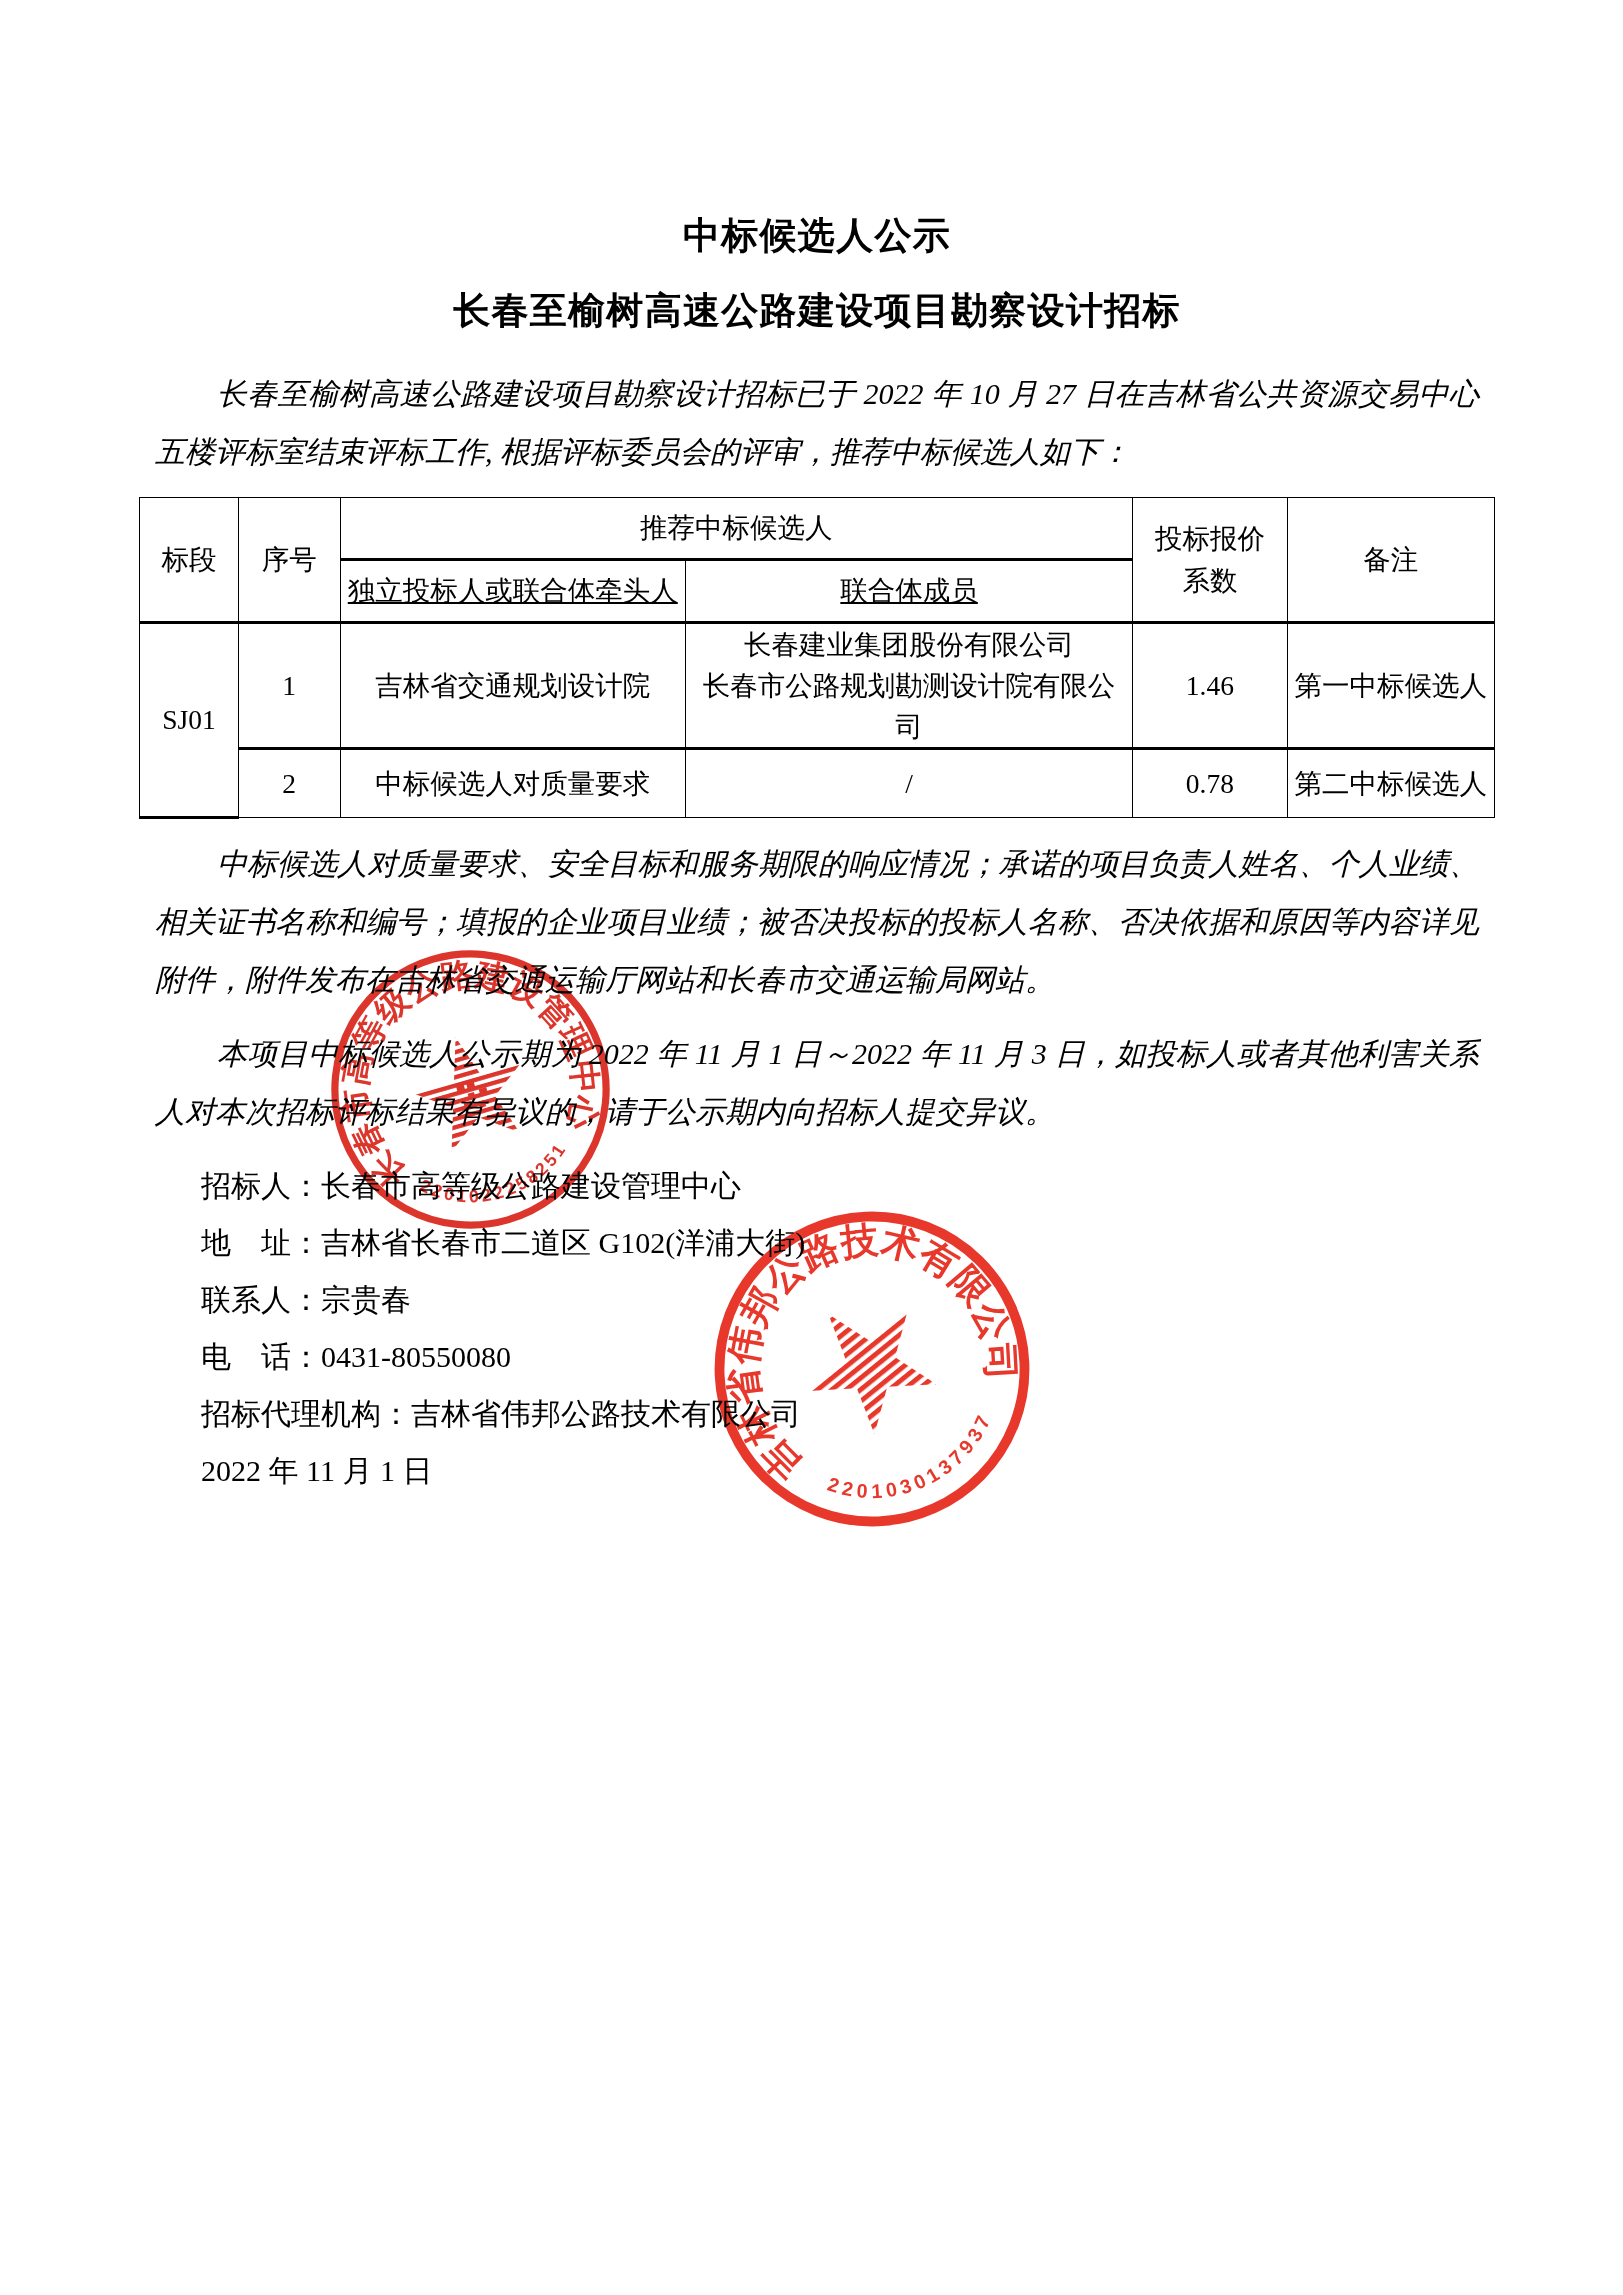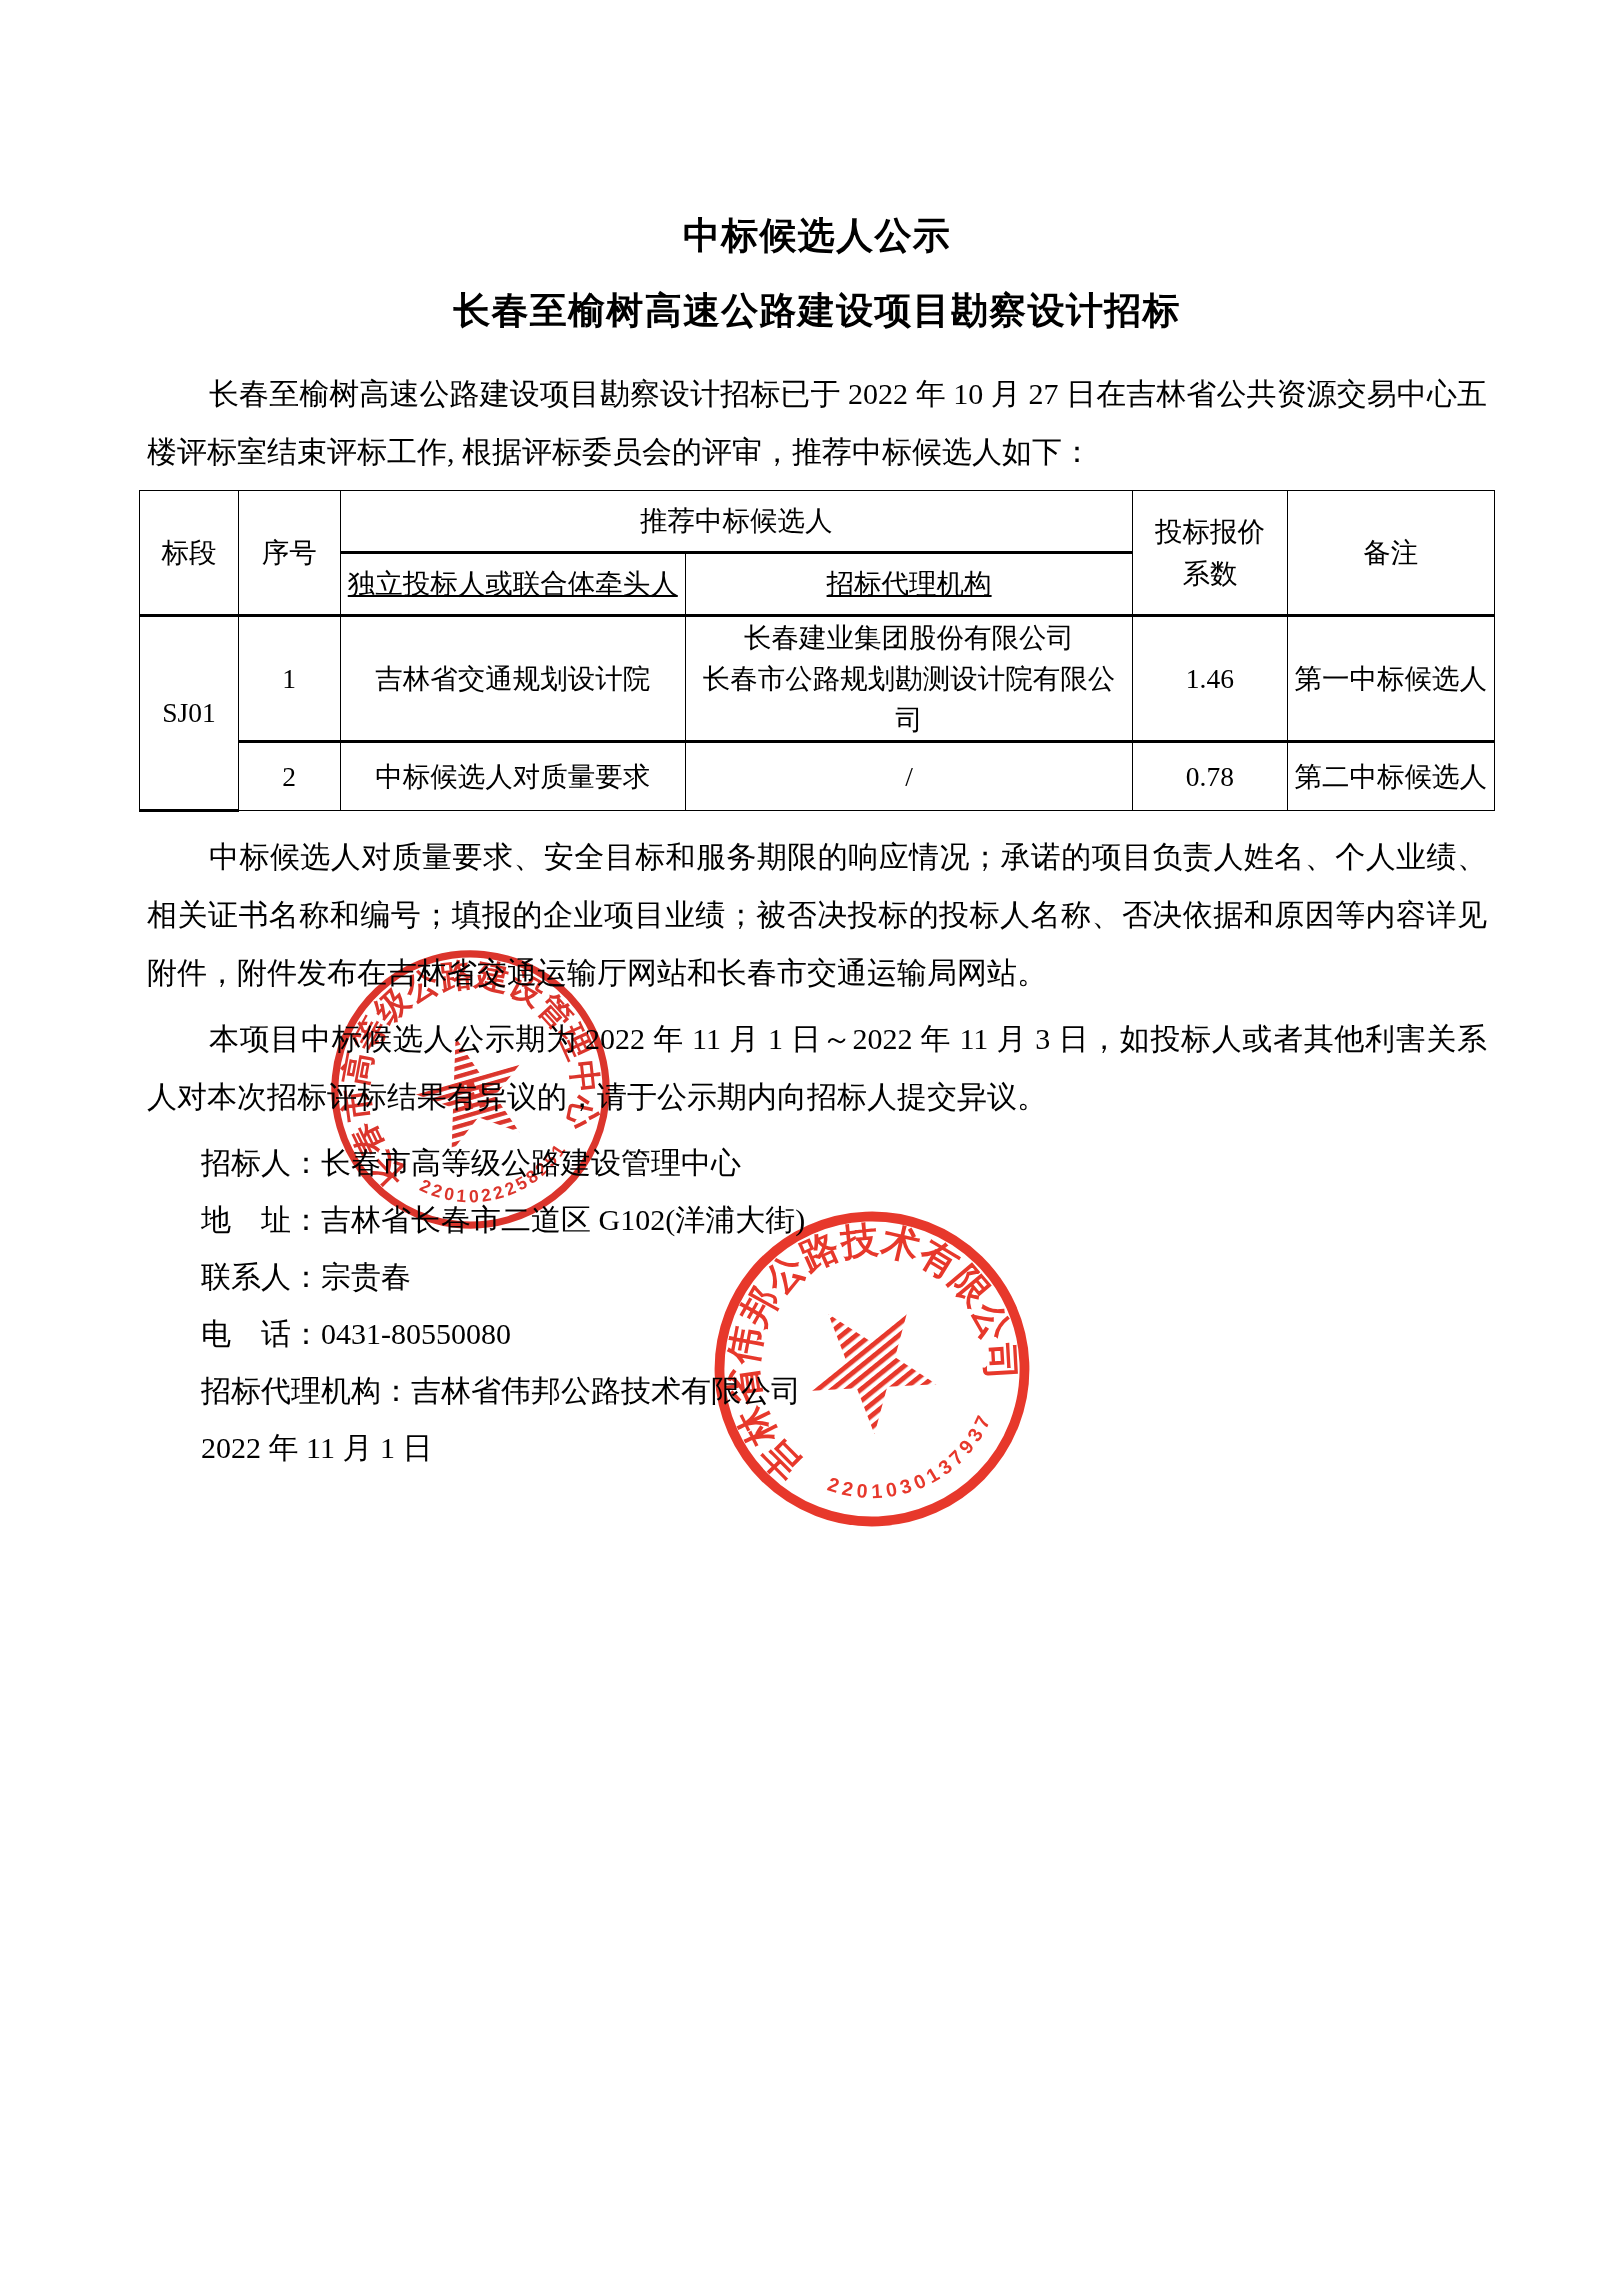--- a/index.html
+++ b/index.html
@@ -15,25 +15,26 @@
   .doc-title{
     margin-top:198px;
     text-align:center;
     font-family:"Liberation Sans","DejaVu Sans",sans-serif;
     font-weight:700;
     font-size:37px;
     line-height:75px;
     letter-spacing:1.3px;
   }
   .para{
-    margin:8px;
+    margin:16px;
     font-size:30px;
     line-height:58px;
     text-align:justify;
     text-indent:62px;
+    font-style:italic;
   }
   .para.first{margin-top:17px;}
   .para.after-table{margin-top:15.7px;}
   table.bid-table{
     margin-top:9.2px;
     width:100%;
     border-collapse:collapse;
     table-layout:fixed;
   }
   .bid-table th,.bid-table td{
@@ -97,21 +98,21 @@
           <th rowspan="2">序号</th>
           <th colspan="2">推荐中标候选人</th>
           <th rowspan="2" class="price-head">
             <div>投标报价</div>
             <div>系数</div>
           </th>
           <th rowspan="2">备注</th>
         </tr>
         <tr class="hrow2">
           <th>独立投标人或联合体牵头人</th>
-          <th>招标代理机构</th>
+          <th>联合体成员</th>
         </tr>
       </thead>
       <tbody>
         <tr class="drow1">
           <td rowspan="2" class="sans bold">SJ01</td>
           <td class="sans bold">1</td>
           <td class="sans bold">吉林省交通规划设计院</td>
           <td class="sans bold members">
             <div>长春建业集团股份有限公司</div>
             <div>长春市公路规划勘测设计院有限公司</div>

